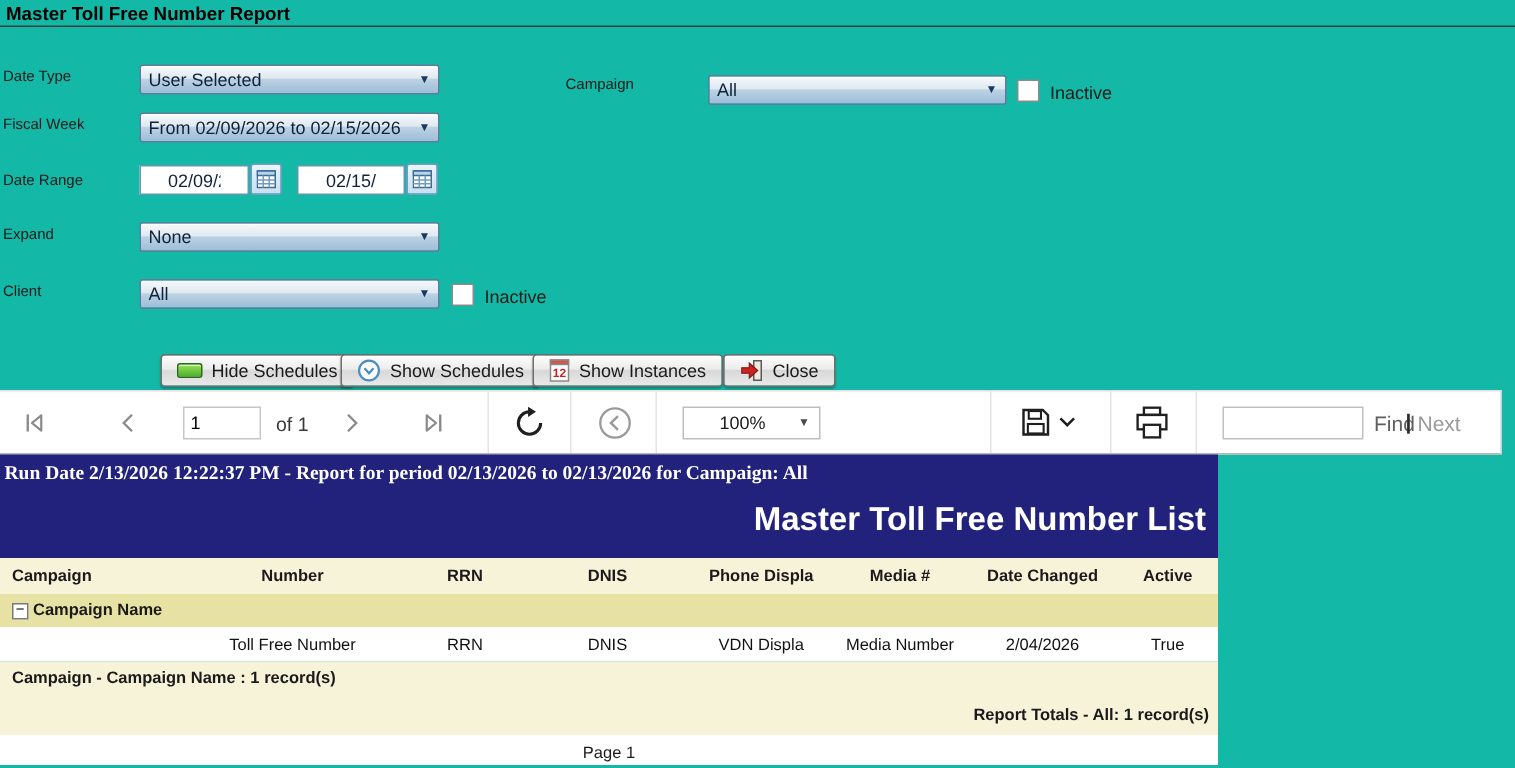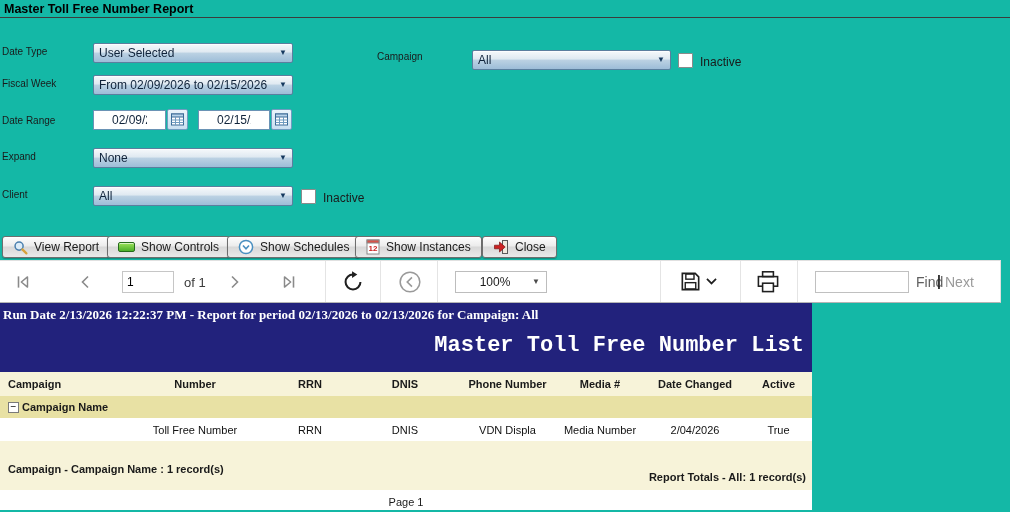--- a/index.html
+++ b/index.html
@@ -46,34 +46,34 @@
   .find-input { position:absolute; top:10px; width:94px; height:22px; border:1px solid #c0c0c0; background:#fff;
                 font-size:12px; padding:0 4px; font-family:"Liberation Sans", sans-serif; }
   .find-label { position:absolute; top:13px; font-size:14px; color:#5f5f5f; }
   .find-pipe  { position:absolute; top:12px; font-size:14px; color:#2a2a2a; font-weight:bold; }
   .next-label { position:absolute; top:13px; font-size:14px; color:#9a9a9a; }
 
   .report { position:absolute; left:0; top:303px; width:812px; }
   .rband { width:812px; height:69px; background:#22227C; position:relative; }
   .run-line { position:absolute; left:3px; top:4px; color:#fff; font-family:"Liberation Serif", serif;
               font-weight:bold; font-size:13px; white-space:nowrap; }
-  .rtitle { position:absolute; right:8px; top:30px; color:#fff; font-family:Liberation Mono, monospace;
+  .rtitle { position:absolute; right:8px; top:30px; color:#fff; font-family:Liberation Sans, sans-serif;
             font-weight:bold; font-size:22px; }
   .grid-row { display:grid; grid-template-columns:120px 150px 80px 110px 95px 90px 100px 67px; align-items:center; }
   .hdr-row { height:24px; background:#f7f3d9; }
   .hdr-row .c { font-size:11px; font-weight:bold; text-align:center; }
   .hdr-row .c:first-child { text-align:left; padding-left:8px; }
   .grp-row { height:22px; background:#e8e1a4; display:flex; align-items:center; }
   .minus-box { width:11px; height:11px; border:1px solid #7a7a7a; background:#fff; margin-left:8px;
                display:flex; align-items:center; justify-content:center; font-size:10px; line-height:1; color:#000; }
   .grp-label { font-size:11px; font-weight:bold; margin-left:3px; }
   .data-row { height:23px; background:#fff; }
   .data-row .c { font-size:11px; text-align:center; color:#111; }
   .ft-block { height:49px; background:#f7f3d9; position:relative; }
-  .ft-left { position:absolute; left:8px; top:5px; font-size:11px; font-weight:bold;margin-top:17px; }
+  .ft-left { position:absolute; left:8px; top:5px; font-size:11px; font-weight:bold; }
   .ft-right { position:absolute; right:6px; top:30px; font-size:11px; font-weight:bold; }
   .page-footer { height:20px; background:#fff; text-align:center; font-size:11px; padding-top:6px; }
 </style>
 </head>
 <body>
 
 <div class="app">
 
   <div class="app-title">Master Toll Free Number Report</div>
   <div class="title-rule"></div>
@@ -127,34 +127,25 @@
     <span class="combo-text">None</span>
     <span class="combo-arrow">▼</span>
   </div>
   <div class="combo" style="left:93px; top:186px; width:200px">
     <span class="combo-text">All</span>
     <span class="combo-arrow">▼</span>
   </div>
   <div class="cb" style="left:301px; top:189px"></div>
   <div class="cb-label" style="left:323px; top:191px">Inactive</div>
 
-  <div class="abtn" style="left:2px">
-    <span class="ic">
-      <svg width="15" height="15" viewBox="0 0 16 16">
-        <circle cx="6.5" cy="6.5" r="4.3" fill="#dcecf8" stroke="#4a7fae" stroke-width="1.6"></circle>
-        <line x1="10" y1="10" x2="14.3" y2="14.3" stroke="#d8a13a" stroke-width="2.4" stroke-linecap="round"></line>
-      </svg>
-    </span>
-    <span>View Report</span>
-  </div>
   <div class="abtn" style="left:107px">
     <span class="ic">
       <span style="display:inline-block;width:17px;height:10px;border:1px solid #256b1a;border-radius:2px;background:linear-gradient(180deg,#9be25a,#4caf2a);box-shadow:inset 0 1px 0 rgba(255,255,255,.6)"></span>
     </span>
-    <span>Show Controls</span>
+    <span>Hide Schedules</span>
   </div>
   <div class="abtn" style="left:227px">
     <span class="ic">
       <svg width="16" height="16" viewBox="0 0 16 16">
         <circle cx="8" cy="8" r="6.6" fill="#fff" stroke="#4a8fc0" stroke-width="1.5"></circle>
         <polyline points="5,6.5 8,9.8 11,6.5" fill="none" stroke="#4a8fc0" stroke-width="1.6"></polyline>
       </svg>
     </span>
     <span>Show Schedules</span>
   </div>
@@ -252,21 +243,21 @@
     <div class="rband">
       <div class="run-line">Run Date 2/13/2026 12:22:37 PM - Report for period 02/13/2026 to 02/13/2026 for Campaign: All</div>
       <div class="rtitle">Master Toll Free Number List</div>
     </div>
 
     <div class="grid-row hdr-row">
       <div class="c">Campaign</div>
       <div class="c">Number</div>
       <div class="c">RRN</div>
       <div class="c">DNIS</div>
-      <div class="c">Phone Number</div>
+      <div class="c">Phone Displa</div>
       <div class="c">Media #</div>
       <div class="c">Date Changed</div>
       <div class="c">Active</div>
     </div>
 
     <div class="grp-row">
       <div class="minus-box">−</div>
       <div class="grp-label">Campaign Name</div>
     </div>
 

